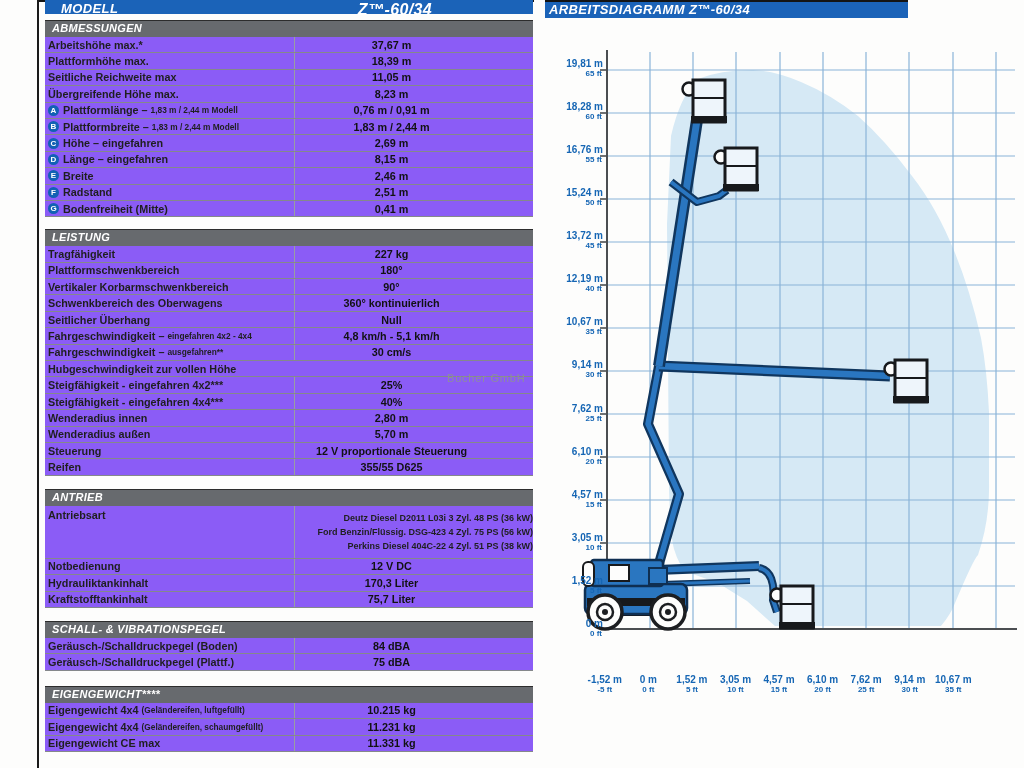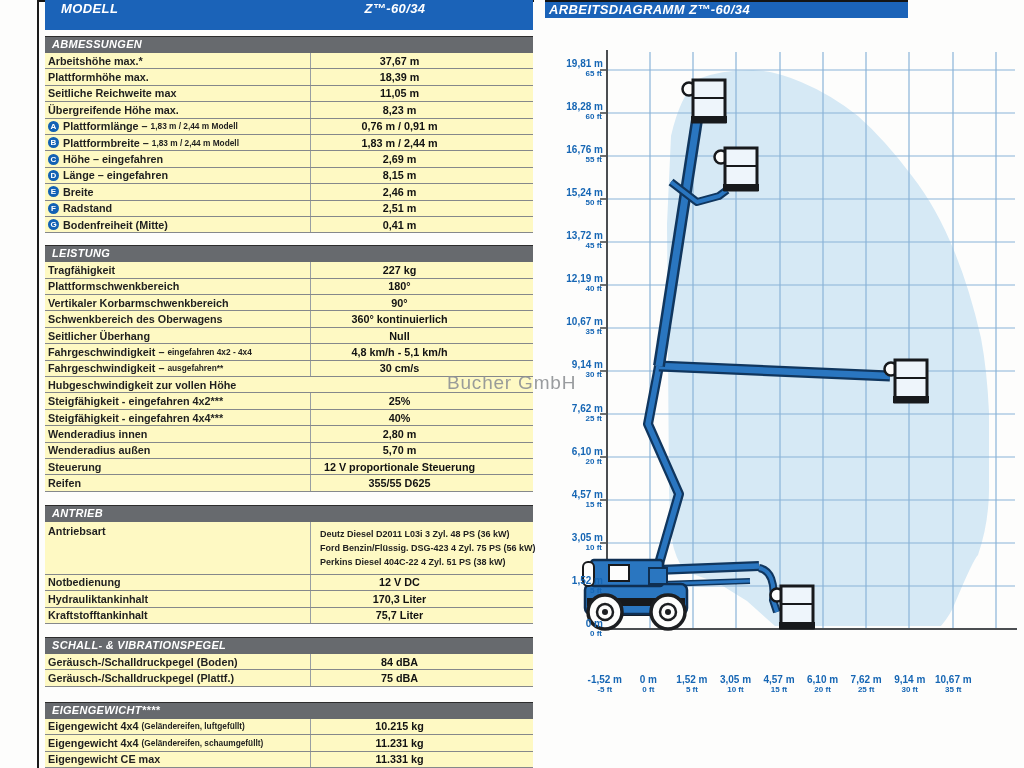--- a/index.html
+++ b/index.html
@@ -3,63 +3,63 @@
 <meta charset="utf-8">
 <style>
   html,body{margin:0;padding:0;background:#ffffff;}
   .page{position:relative;width:1024px;height:768px;overflow:hidden;background:#fdfdfc;
         font-family:"Liberation Sans",sans-serif;color:#1a1a1a;}
   .top-line{position:absolute;left:37px;top:0;width:497px;height:2px;background:#141414;}
   .scan-left-line{position:absolute;left:37px;top:0;width:2px;height:768px;background:#1a1a1a;}
 
   
   .left-panel{position:absolute;left:45px;top:0;width:488px;}
-  .bar-blue{position:relative;height:30px;background:#1b63b8;color:#fff;font-weight:bold;
+  .bar-blue{position:relative;height:14px;background:#1b63b8;color:#fff;font-weight:bold;
             font-style:italic;letter-spacing:.4px;}
   .bar-blue .lbl{position:absolute;left:16px;top:1px;font-size:13px;}
-  .bar-blue .val{position:absolute;left:250px;width:200px;top:1px;font-size:13px;text-align:center;}
+  .bar-blue .val{position:absolute;left:250px;width:200px;top:1px;font-size:16px;text-align:center;}
   .sec-head{height:16px;background:#676a6e;border-top:1px solid #2c2c2c;color:#fff;
             font-weight:bold;font-style:italic;font-size:11px;line-height:15px;
             padding-left:7px;letter-spacing:.3px;}
   .m-abm{margin-top:6px;} .m-lei{margin-top:12px;} .m-ant{margin-top:13px;}
   .m-sch{margin-top:13px;} .m-eig{margin-top:15px;}
   .row{display:flex;align-items:center;height:16.4px;box-sizing:border-box;
-       background:#fef9c3;border-bottom:1.6px solid #85888b;gap:16px;}
+       background:#8b5cf6;border-bottom:1.6px solid #85888b;}
   .cell-l{flex:0 0 246px;display:flex;align-items:center;padding-left:3px;
           overflow:hidden;white-space:nowrap;}
   .cell-r{flex:1;align-self:stretch;border-left:1.4px solid #989ea2;display:flex;
           align-items:center;justify-content:center;padding-right:45px;white-space:nowrap;}
   .lbl-t{font-weight:bold;font-size:10.8px;color:#1f1f1f;}
   .lbl-s{font-weight:bold;font-size:8.3px;color:#1f1f1f;margin-left:3px;}
   .val-t{font-weight:bold;font-size:10.8px;color:#121212;}
   .badge{flex:none;width:11px;height:11px;border-radius:50%;background:#1261b4;color:#fff;
          font-size:8px;font-weight:bold;display:inline-flex;align-items:center;
          justify-content:center;margin-right:4px;}
   .row-drive{height:53px;align-items:flex-start;}
   .row-drive .cell-l{padding-top:3px;}
-  .row-drive .cell-r{flex-direction:column;align-items:flex-start;justify-content:center;
+  .row-drive .cell-r{flex-direction:column;align-items:flex-end;justify-content:center;
                      padding-left:9px;padding-right:0;}
   .drive-line{font-weight:bold;font-size:9px;line-height:14px;color:#1f1f1f;}
 
   
   .chart-title{position:absolute;left:545px;top:0;width:363px;height:18px;background:#1b63b8;
                border-top:2px solid #141414;box-sizing:border-box;color:#fff;font-weight:bold;
                font-style:italic;font-size:13px;line-height:15px;padding-left:4px;letter-spacing:.4px;}
   .chart-svg{position:absolute;left:545px;top:0;width:479px;height:660px;}
   .yticks{position:absolute;left:545px;top:58px;width:58px;height:584px;display:flex;
           flex-direction:column;justify-content:space-between;}
   .ytick{height:24px;text-align:right;}
   .ytick .m{font-size:10px;font-weight:bold;color:#1666b4;line-height:11px;}
   .ytick .ft{font-size:8px;font-weight:bold;color:#1666b4;line-height:9px;padding-right:1px;}
   .xticks{position:absolute;left:583px;top:642px;width:392px;display:flex;
           justify-content:space-between;}
   .xtick{width:48px;text-align:center;}
   .xtick .m{font-size:10px;font-weight:bold;color:#1666b4;line-height:11px;margin-top:32px;}
   .xtick .ft{font-size:8px;font-weight:bold;color:#1666b4;line-height:9px;}
-  .watermark{position:absolute;left:447px;top:372px;font-size:19px;color:#8f9295;
+  .watermark{position:absolute;left:447px;top:372px;font-size:11px;color:#8f9295;
              letter-spacing:.8px;opacity:.9;}
 </style>
 </head>
 <body>
 
 <div class="page">
   <div class="top-line"></div>
   <div class="scan-left-line"></div>
 
   <div class="left-panel">

